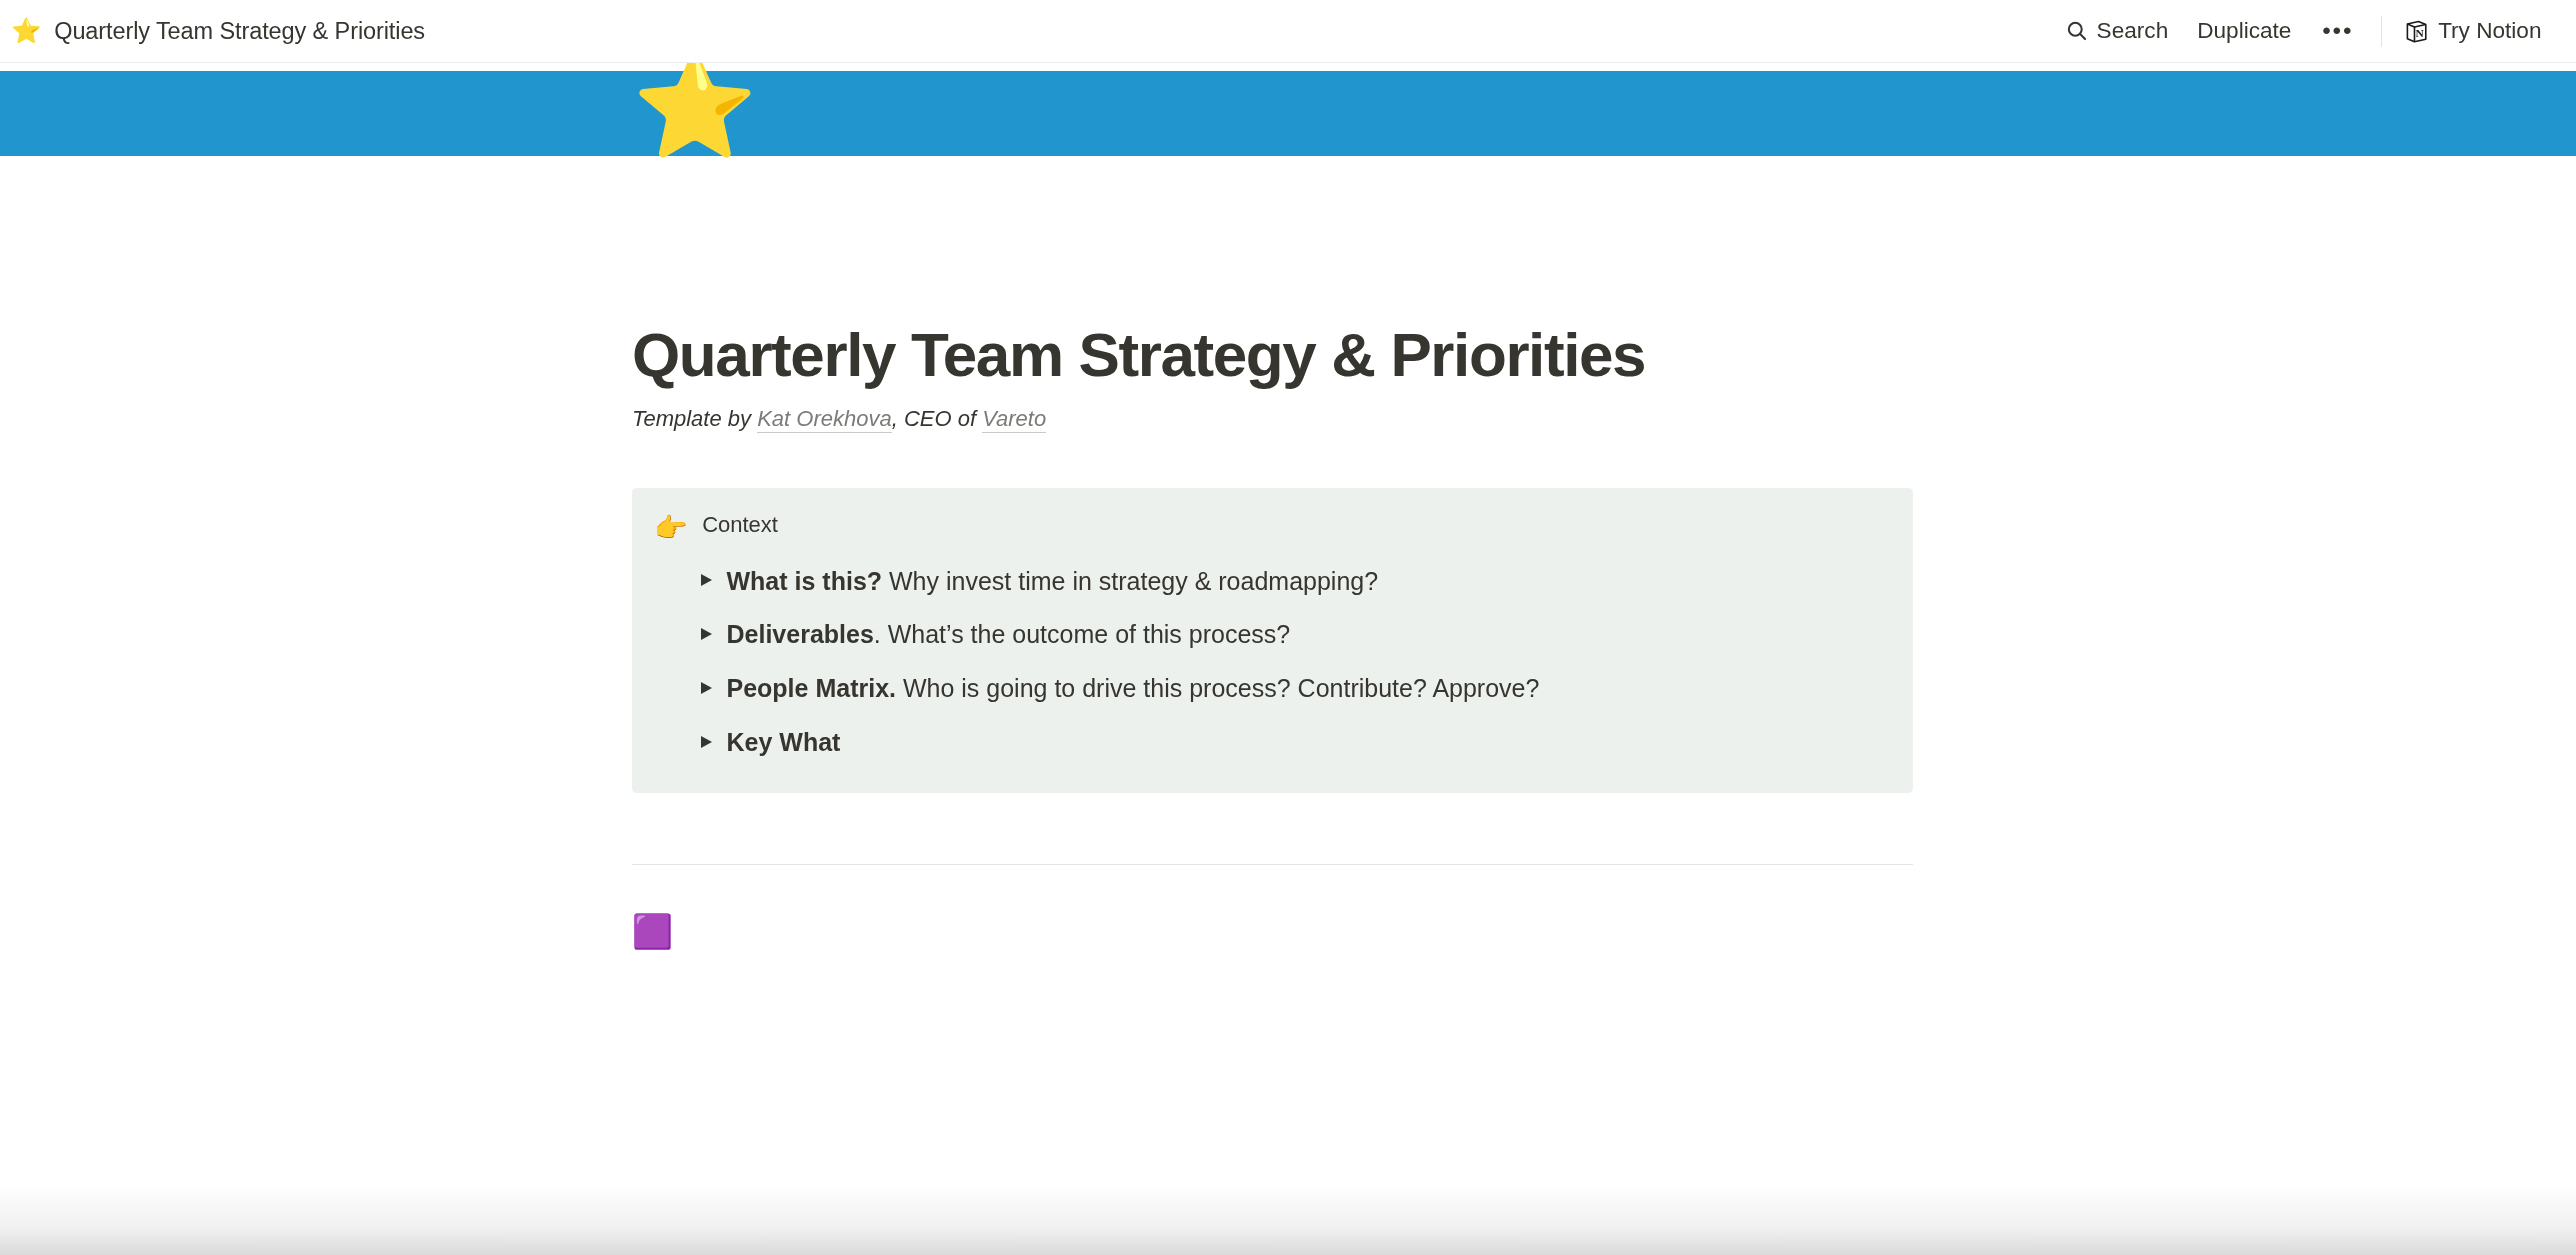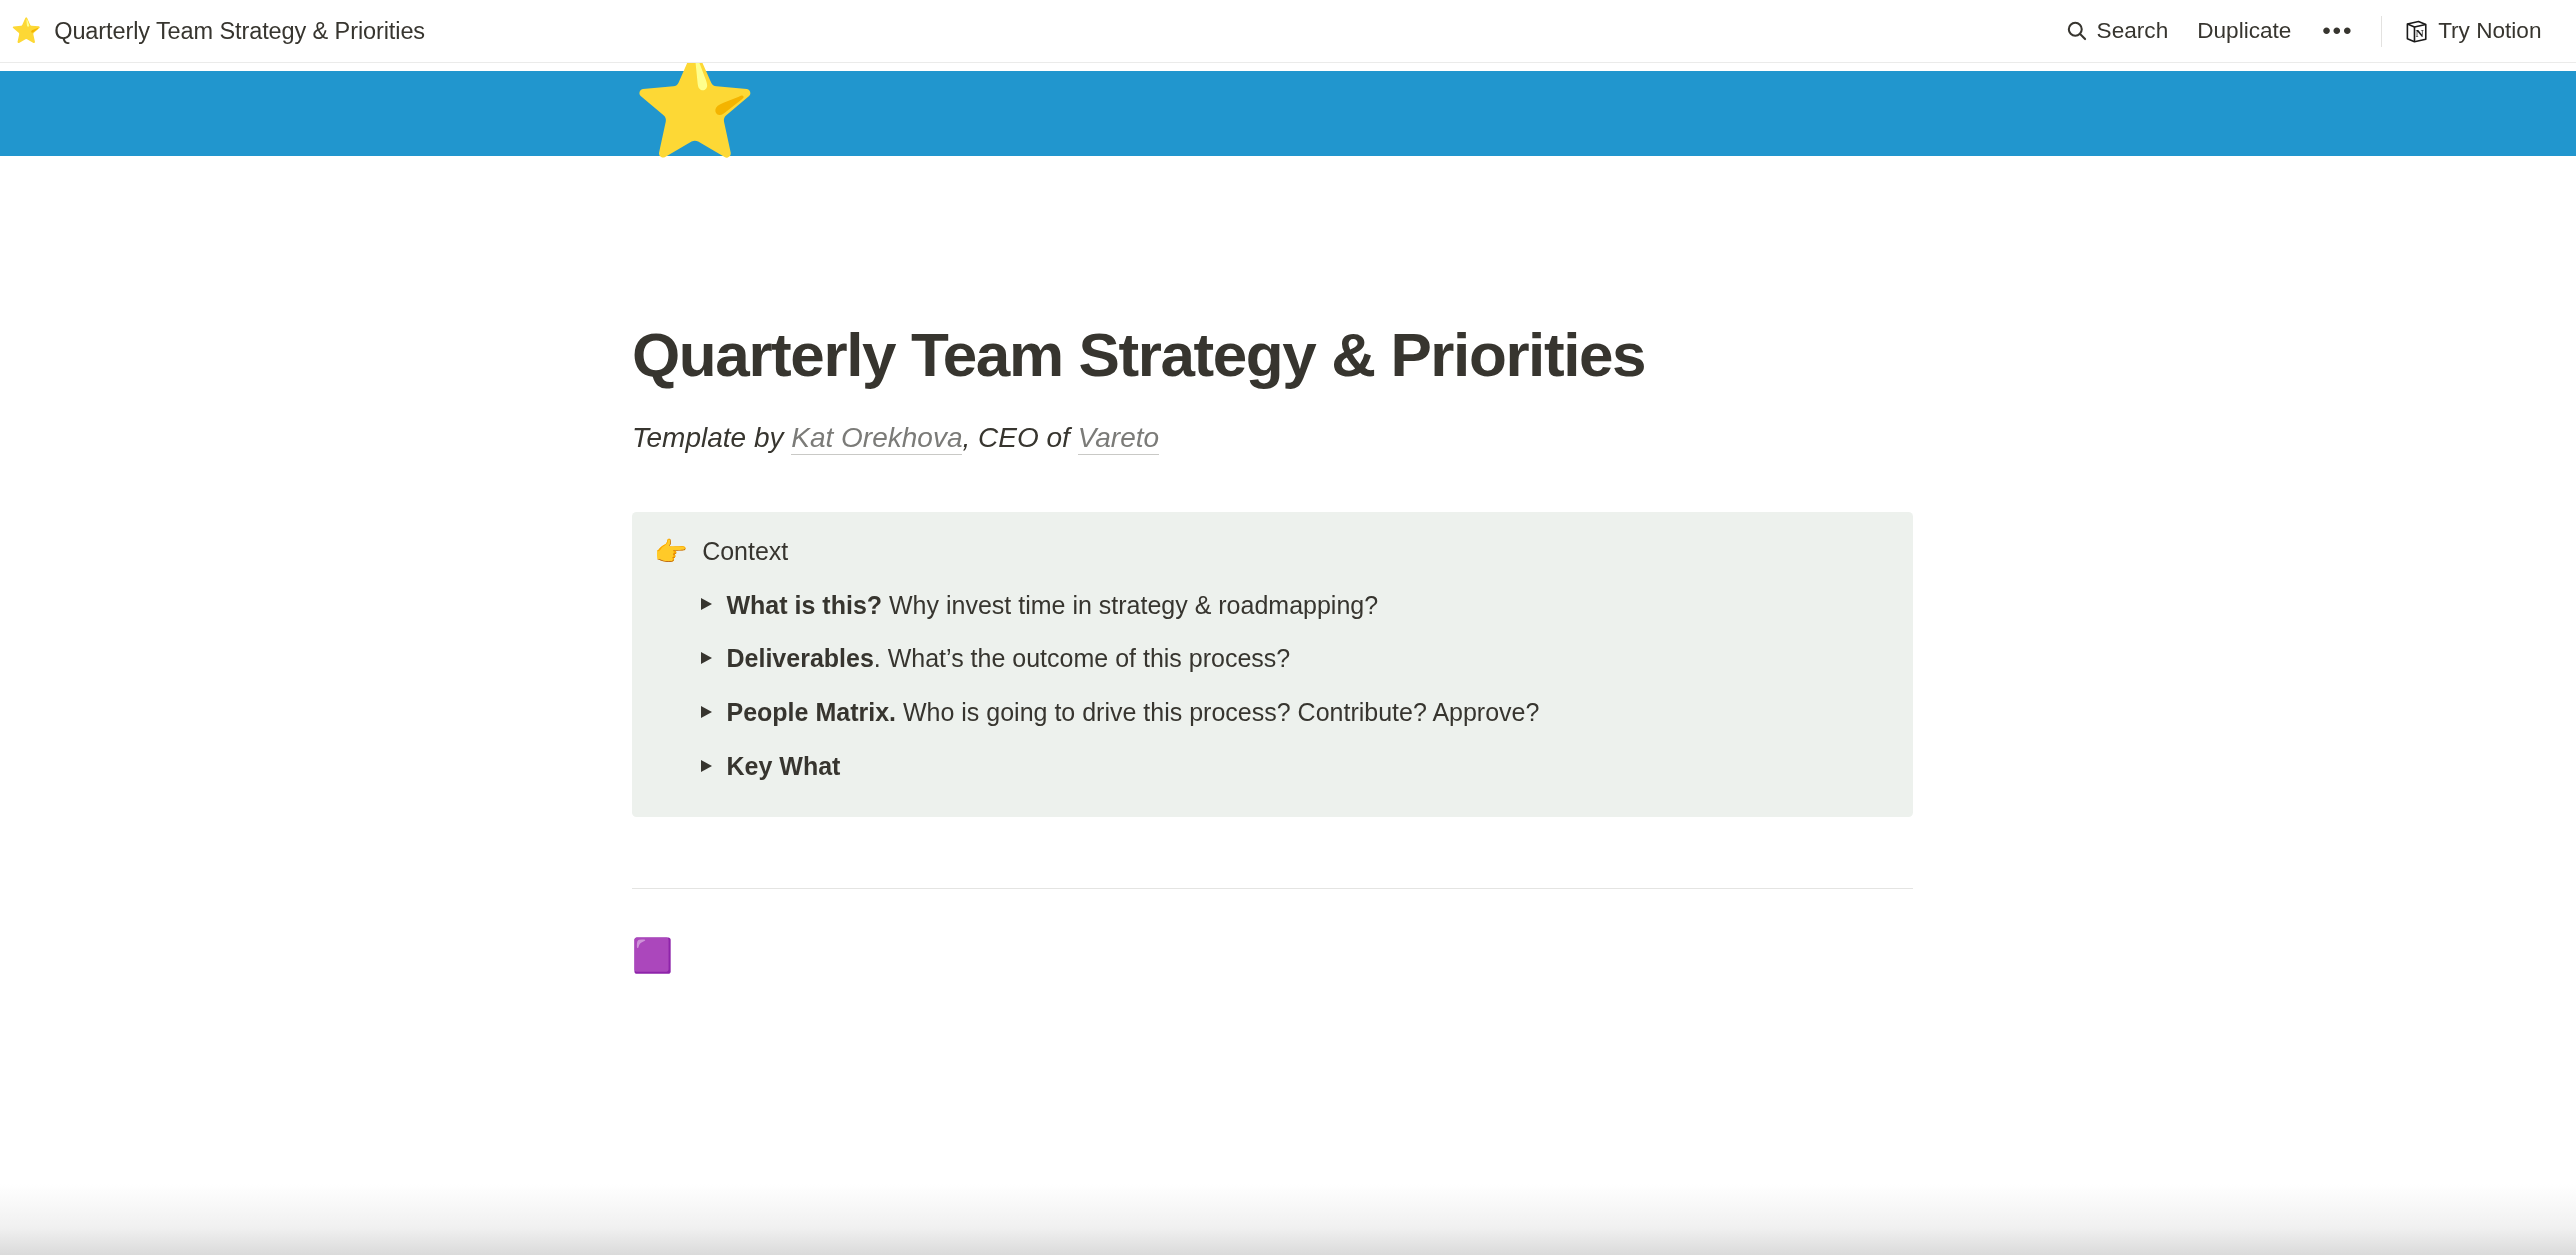--- a/index.html
+++ b/index.html
@@ -79,22 +79,22 @@
     margin: 0;
     padding-top: 165px;
     font-size: 62px;
     font-weight: 700;
     letter-spacing: -1.4px;
     color: #37352f;
     line-height: 1.1;
   }
 
   .byline {
-    margin-top: 28px;
-    font-size: 28px;
+    margin-top: 13px;
+    font-size: 22px;
     font-style: italic;
     color: #37352f;
     line-height: 1.5;
   }
   .byline a {
     color: #7b7b78;
     text-decoration: none;
     border-bottom: 0.9px solid #c9c9c6;
     padding-bottom: 0.9px;
   }
@@ -122,21 +122,21 @@
   .callout {
     margin-top: 53px;
     background: #edf1ed;
     border-radius: 4.5px;
     padding: 22px 27px 31px 22px;
   }
   .callout-head {
     display: flex; align-items: flex-start; gap: 14.5px;
   }
   .callout-emoji { font-size: 27px; line-height: 1.35; }
-  .callout-title { font-size: 25px; color: #37352f; line-height: 1.4; }
+  .callout-title { font-size: 22px; color: #37352f; line-height: 1.4; }
 
   .callout-list { margin-top: 12.7px; padding-left: 47px; }
   .callout-list .toggle-row { margin-top: 16.3px; }
   .callout-list .toggle-row:first-child { margin-top: 16px; }
   .callout-list .tri {
     border-left-color: #37352f;
     border-left-width: 11px;
     border-top-width: 6.3px; border-bottom-width: 6.3px;
     margin-top: 11.8px;
   }

